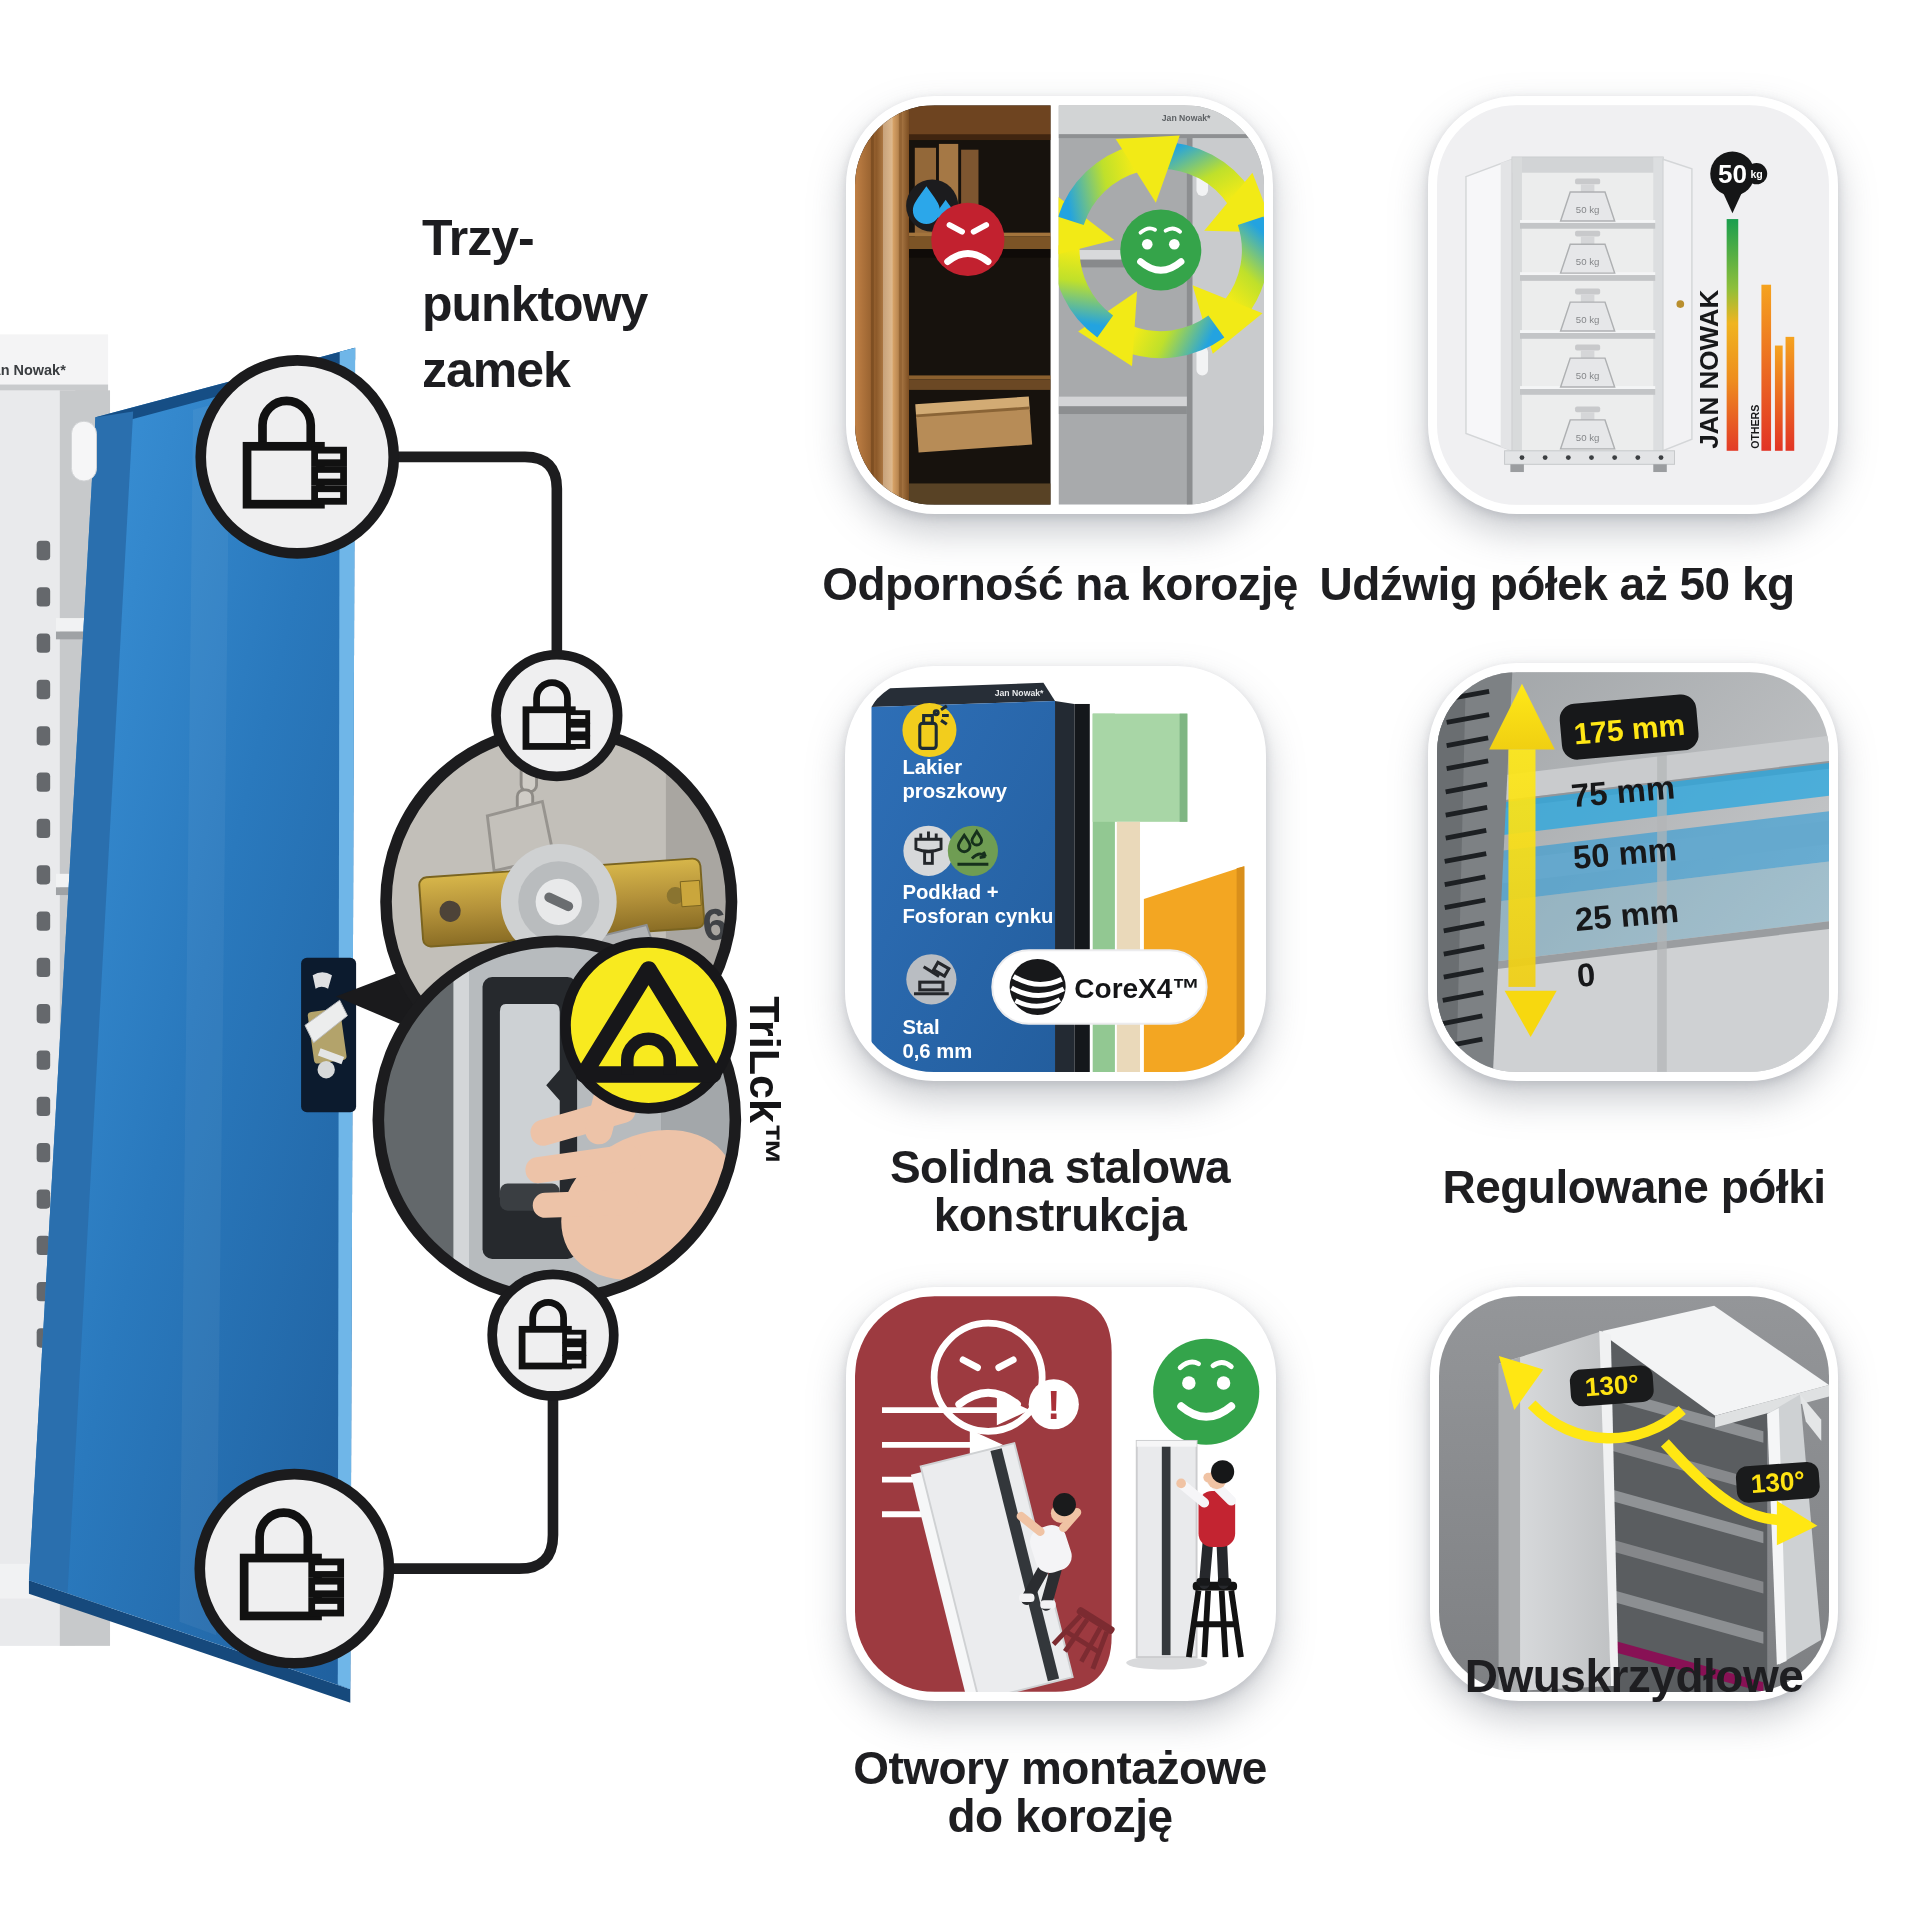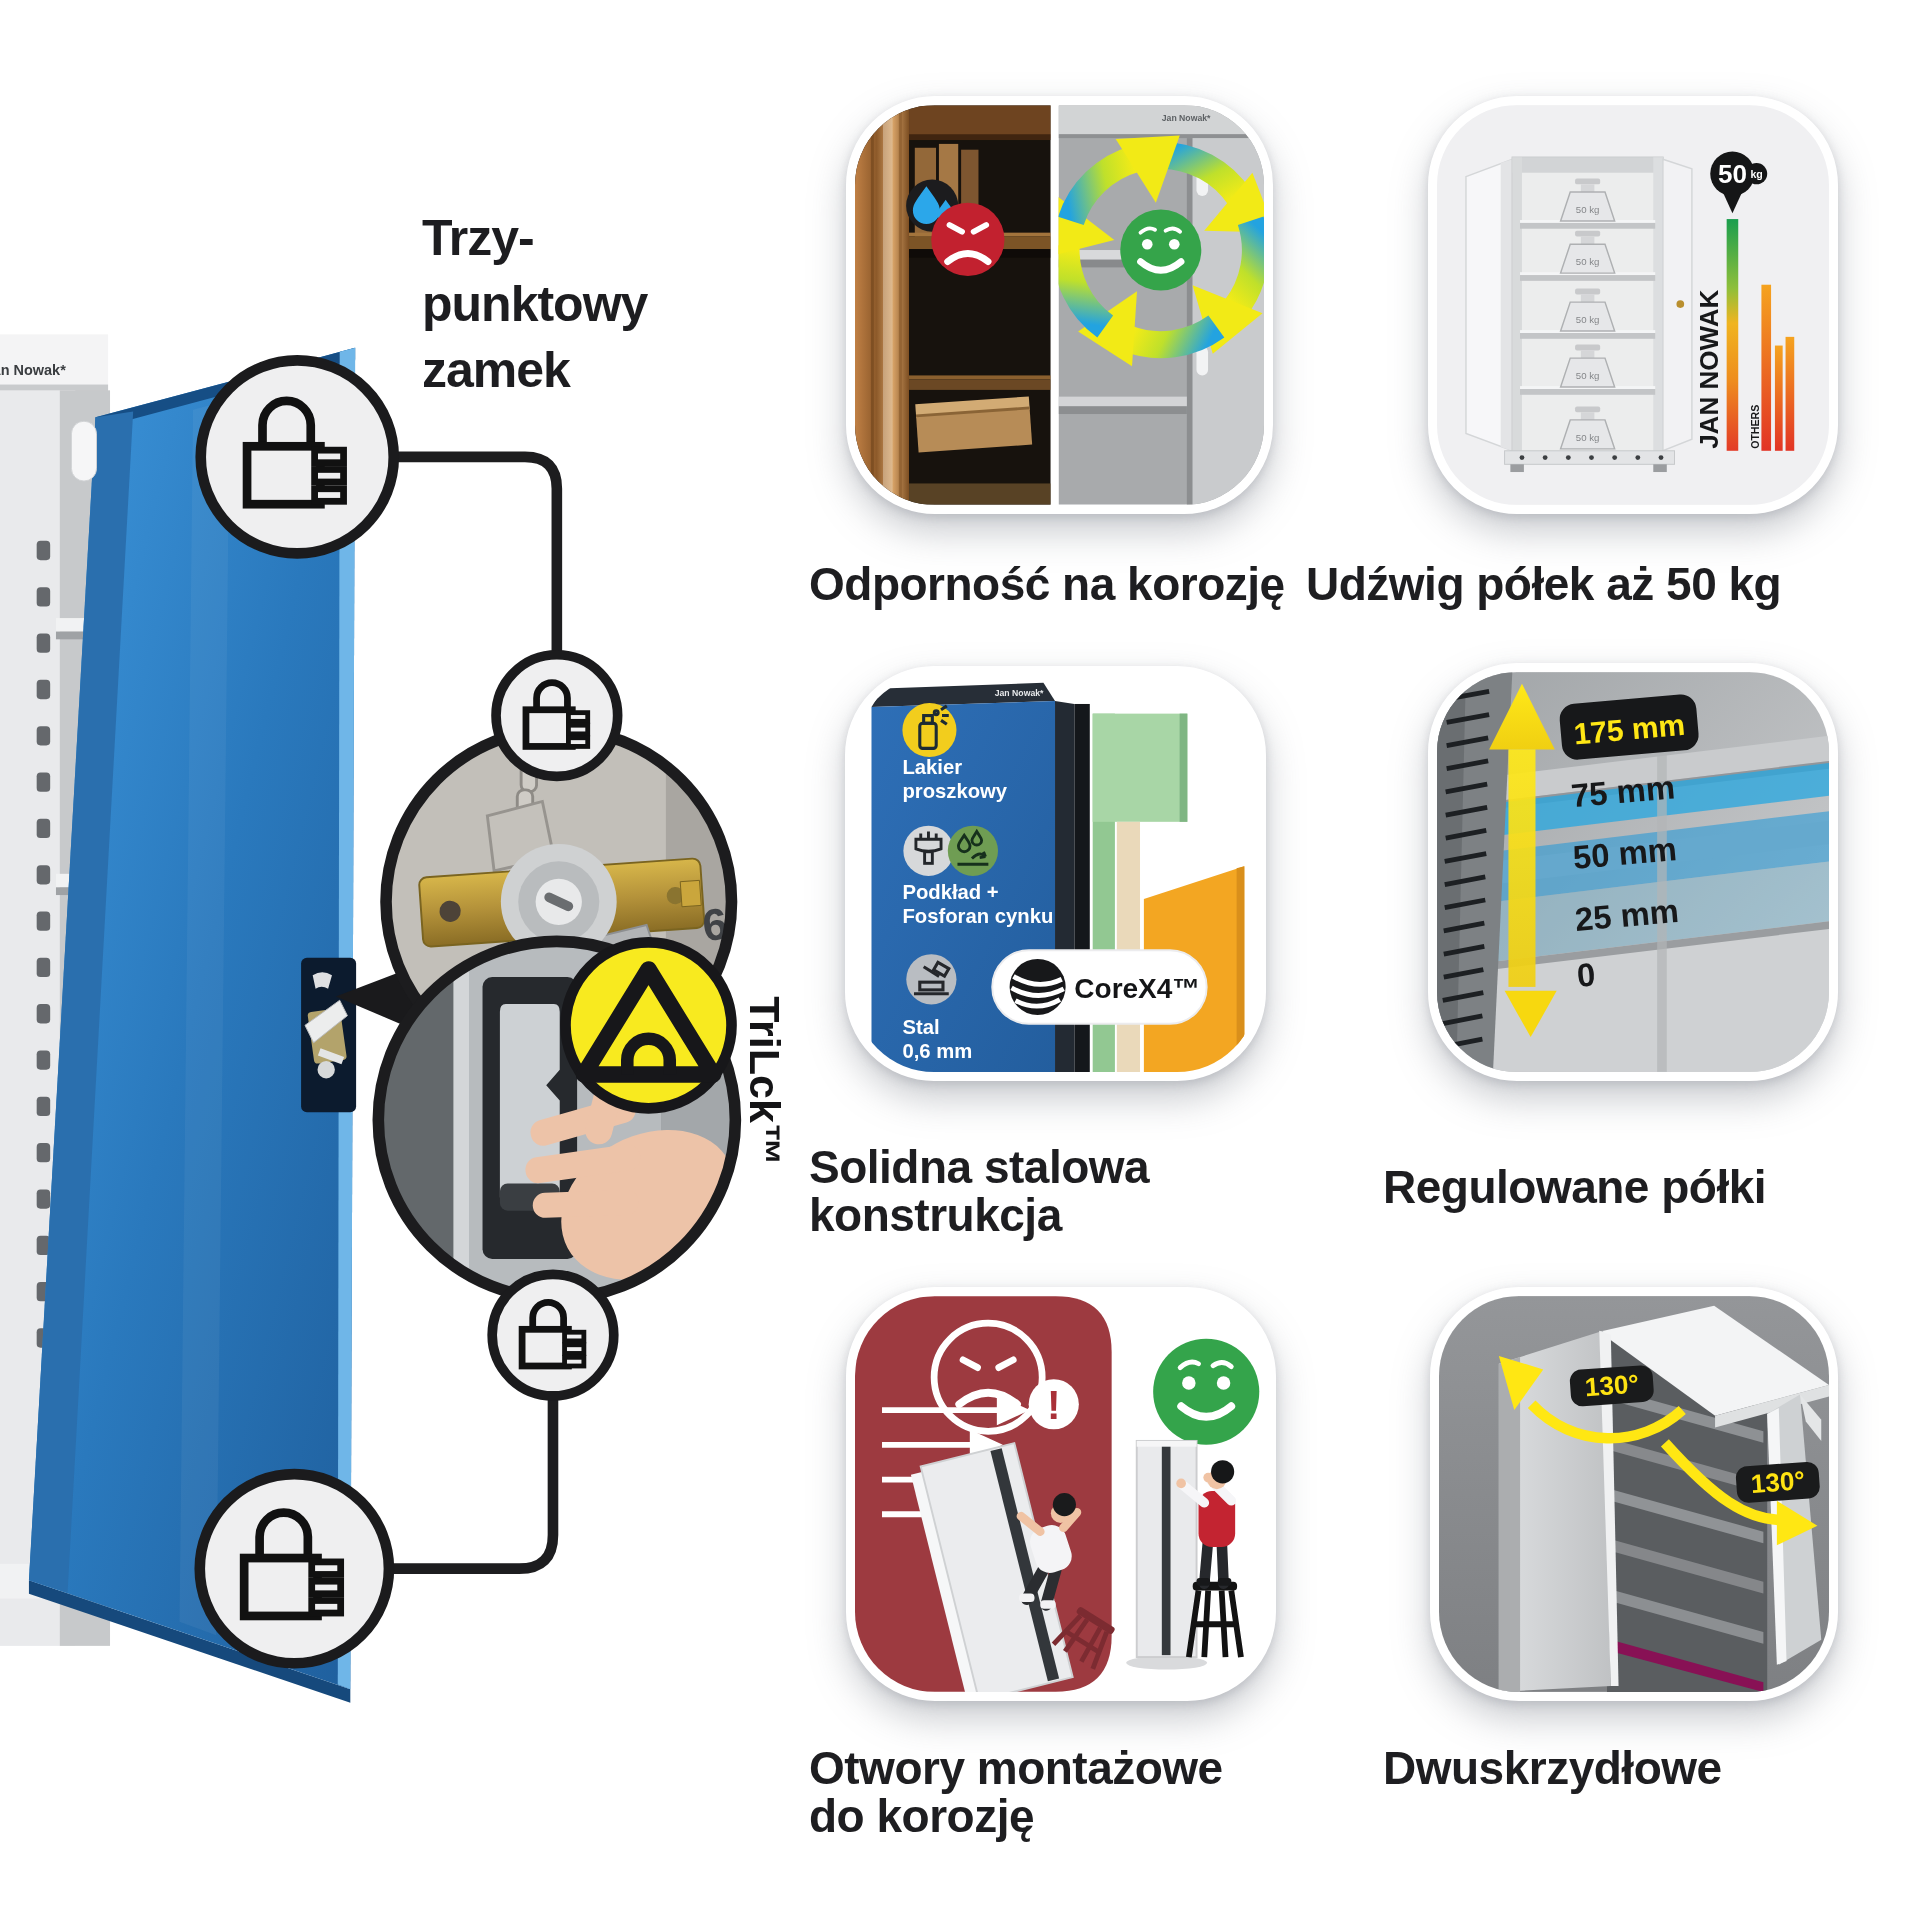--- a/index.html
+++ b/index.html
@@ -2,21 +2,21 @@
 <html><head>
 <meta charset="utf-8">
 <style>
   html,body{margin:0;padding:0;background:#fff;}
   .canvas{position:relative;width:1931px;height:1931px;background:#fff;font-family:"Liberation Sans",sans-serif;overflow:hidden;}
   .abs{position:absolute;}
   .title{position:absolute;left:422px;top:205px;font-size:50px;line-height:66px;font-weight:800;color:#1d1d20;letter-spacing:-1px;}
   .trilck{position:absolute;left:764px;top:1081px;transform:translate(-50%,-50%) rotate(90deg);font-size:43px;font-weight:800;color:#141416;white-space:nowrap;}
   .tile{position:absolute;border:9.7px solid #fff;border-radius:89px;box-shadow:0 17.4px 37px rgba(128,133,143,.42),0 3.9px 9.7px rgba(128,133,143,.28);overflow:hidden;background:#fff;}
   .tile svg{display:block;}
-  .caption{position:absolute;width:502px;text-align:left;font-weight:800;font-size:46px;line-height:48px;color:#1e1e21;letter-spacing:-0.5px;}
+  .caption{position:absolute;width:502px;text-align:center;font-weight:800;font-size:46px;line-height:48px;color:#1e1e21;letter-spacing:-0.5px;}
 </style>
 </head>
 <body>
 
 <div class="canvas">
 
   <svg class="abs" style="left:0;top:0" width="801" height="1931" viewBox="0 0 830 2000">
     <defs>
       <linearGradient id="dgrad" x1="0" y1="0" x2="1" y2="1">
         <stop offset="0" stop-color="#3e97dd"></stop>
@@ -676,18 +676,18 @@
   <div class="caption" style="left:1306px;top:560px">Udźwig półek aż 50 kg</div>
   <div class="caption" style="left:809px;top:1143px">
     <div>Solidna stalowa</div>
       <div>konstrukcja</div>
   </div>
   <div class="caption" style="left:1383px;top:1163px">Regulowane półki</div>
   <div class="caption" style="left:809px;top:1744px">
     <div>Otwory montażowe</div>
       <div>do korozję</div>
   </div>
-  <div class="caption" style="left:1383px;top:1744px">
+  <div class="caption" style="left:1383px;top:1652px">
     <div>Dwuskrzydłowe</div>
   </div>
 
 </div>
 
 
 </body></html>

